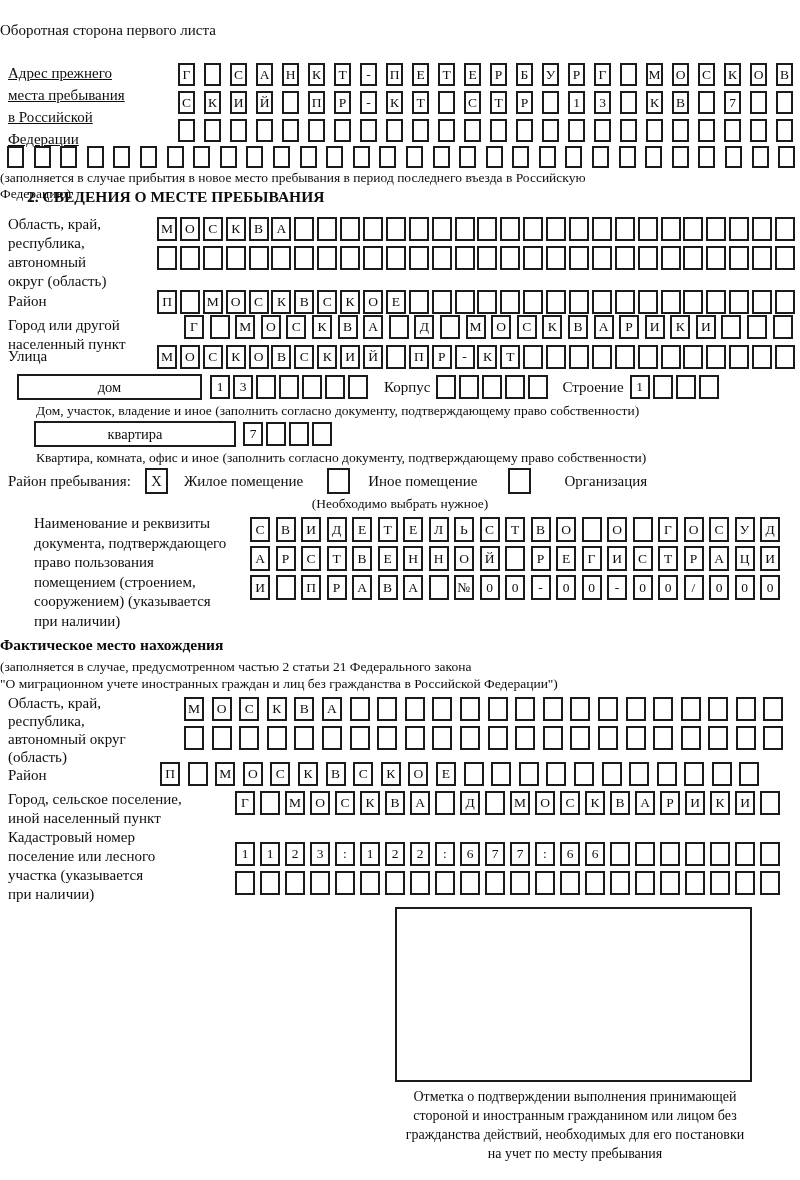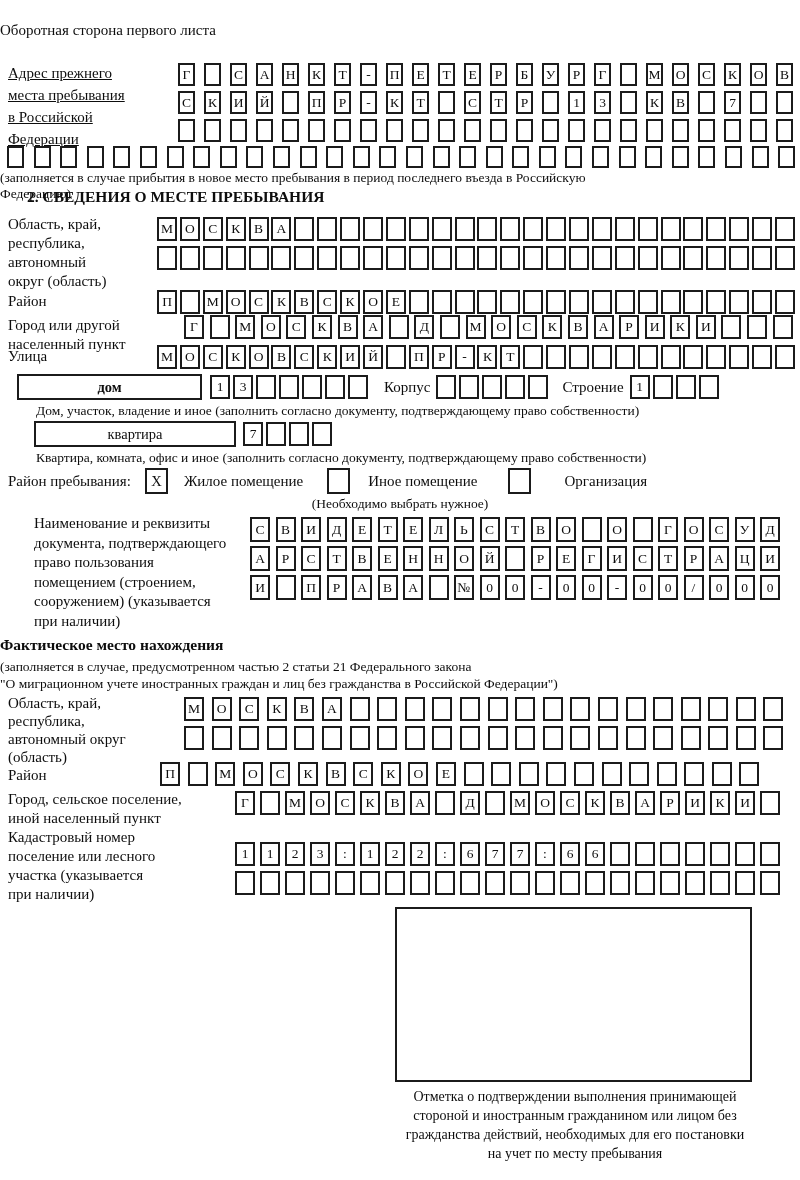--- a/index.html
+++ b/index.html
@@ -316,21 +316,21 @@
       <span class="cell"></span>
       <span class="cell"></span>
       <span class="cell"></span>
       <span class="cell"></span>
       <span class="cell"></span>
       <span class="cell"></span>
       <span class="cell"></span>
     </div>
 
   <div class="abs hrow" style="top:374px;left:17px;">
-    <div class="rect" style="width:185px;font-weight:bold;">
+    <div class="rect" style="width:185px;">
       <span>дом</span>
     </div>
     <div class="grid gs" style="margin-left:8px;">
         <span class="cell">1</span>
         <span class="cell">3</span>
         <span class="cell"></span>
         <span class="cell"></span>
         <span class="cell"></span>
         <span class="cell"></span>
         <span class="cell"></span>

